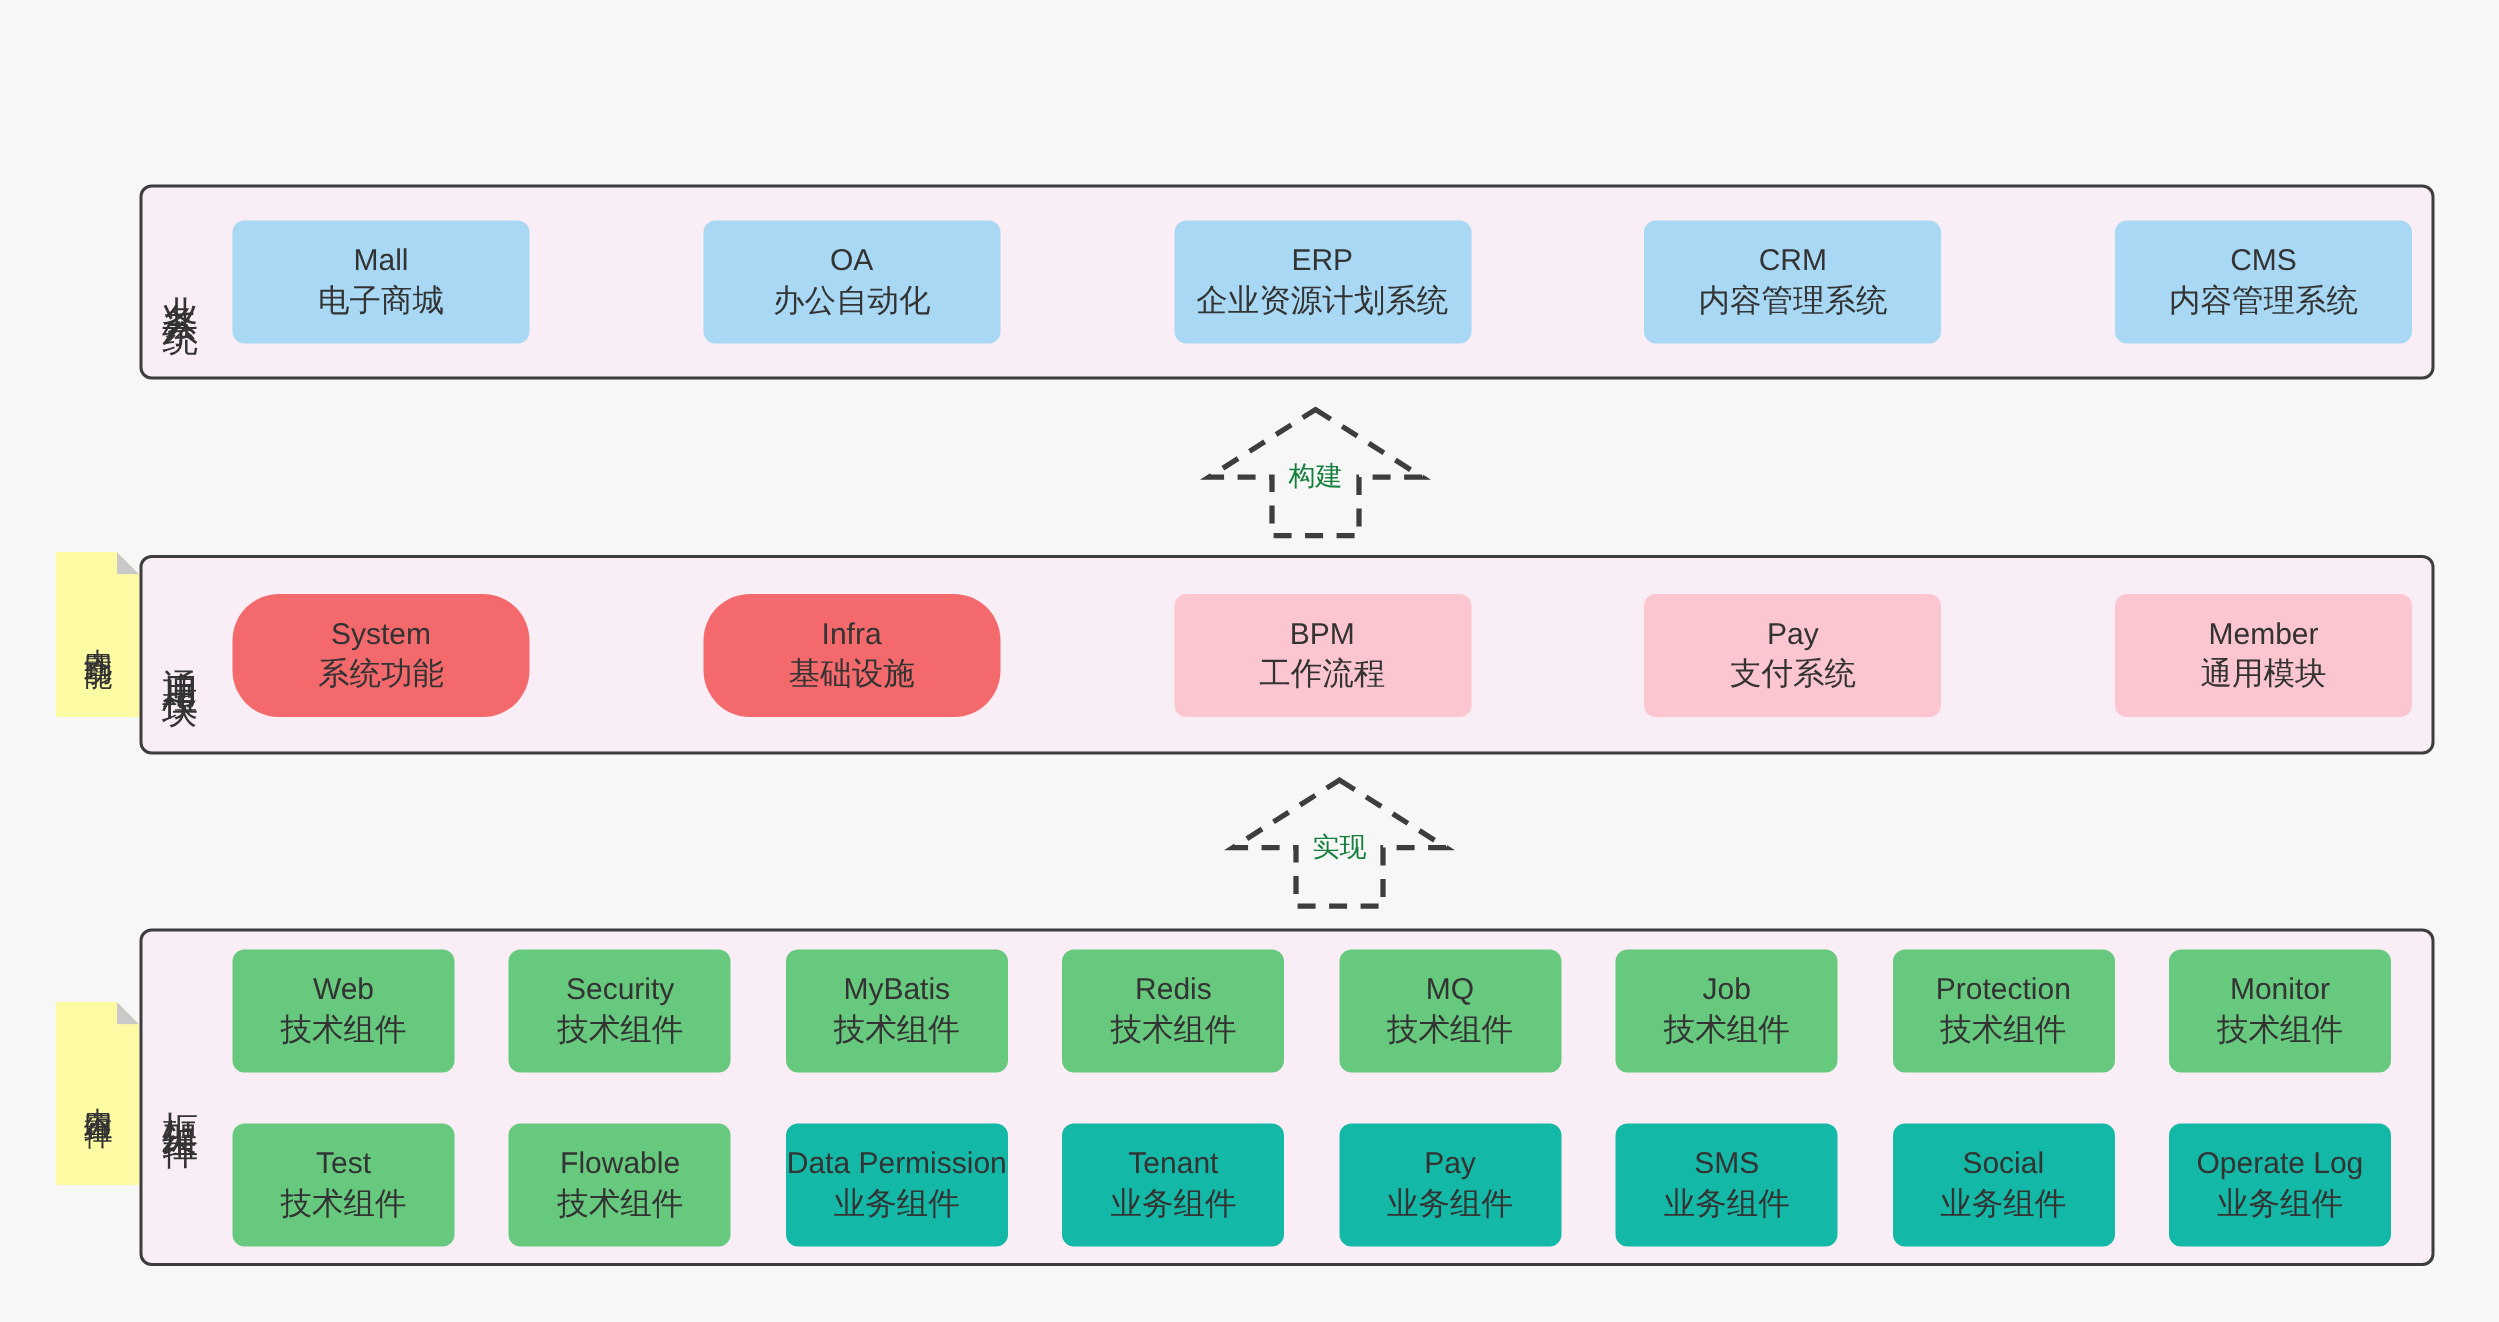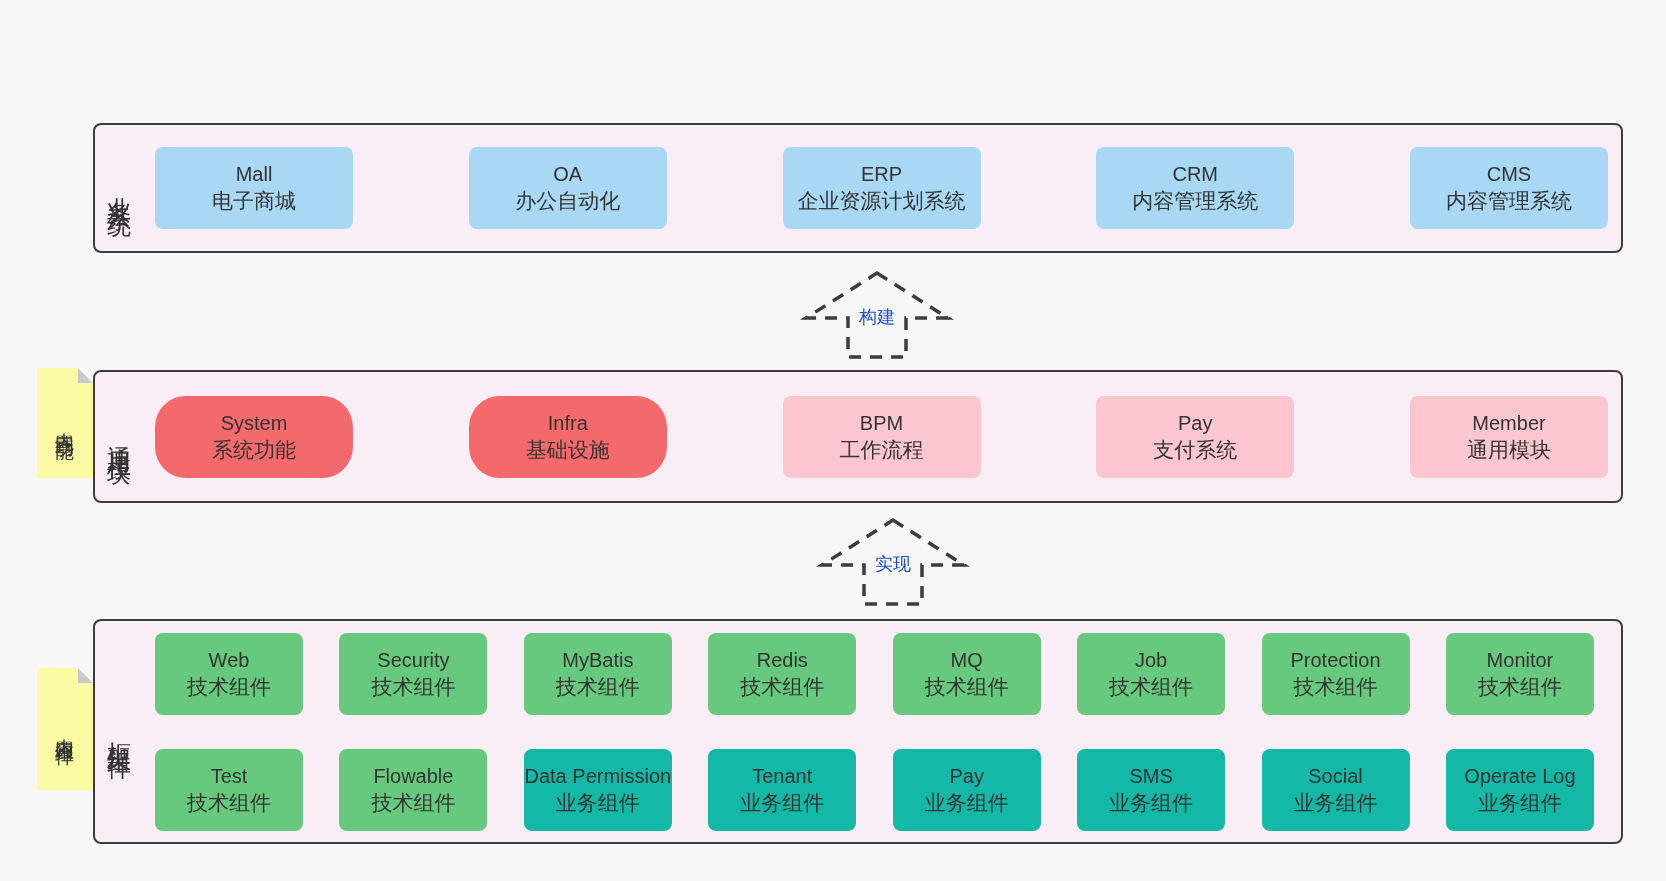--- a/index.html
+++ b/index.html
@@ -121,21 +121,21 @@
     stroke-dasharray:12 9;
     stroke-linecap:butt;
   }
   .arrow-label {
     position:absolute;
     left:50%; top:48px;
     transform:translate(-50%,-52%);
     background:#f7f7f7;
     padding:1px 4px;
     font-size:18px;
-    color:#1d4ed8;
+    color:#15803d;
     white-space:nowrap;
   }
 </style>
 </head>
 <body>
 
 <div class="canvas">
 
   <section class="band" id="band-business">
     <div class="vlabel">业务系统</div>

